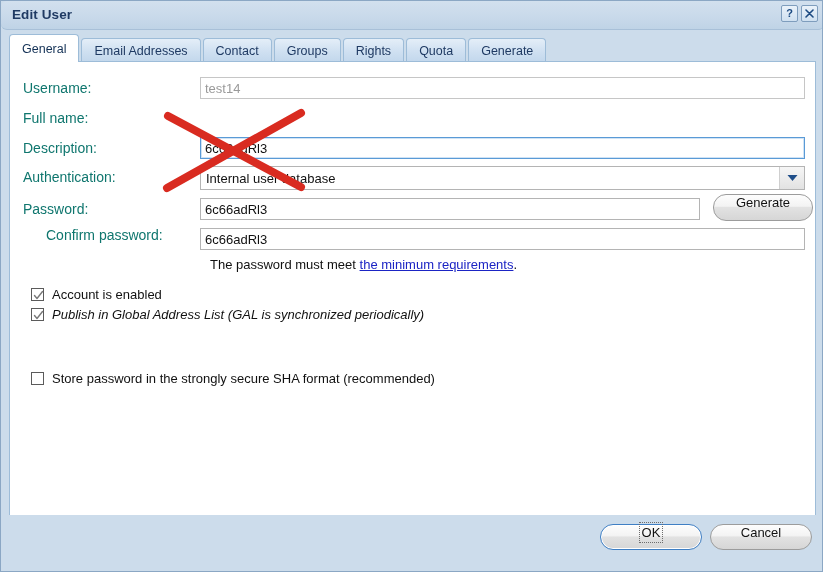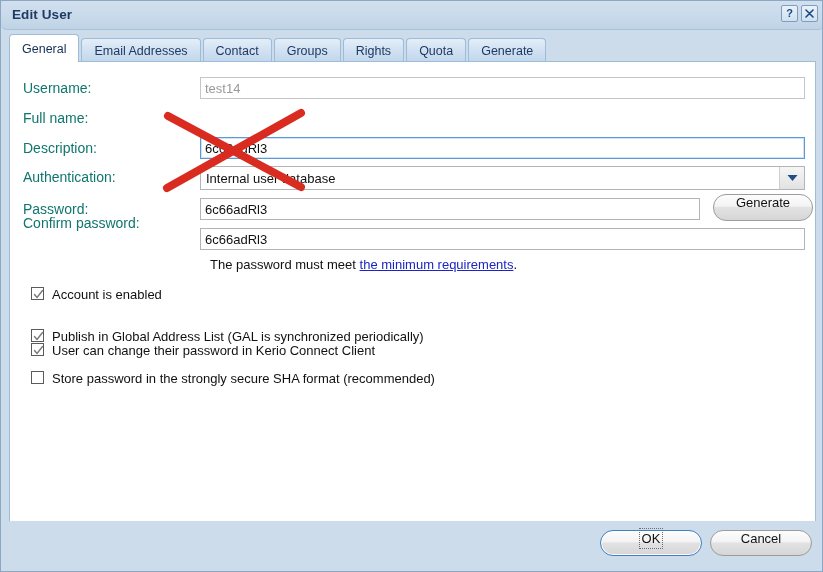--- a/index.html
+++ b/index.html
@@ -209,40 +209,40 @@
   .hint a {
     color: #1b24c4;
     text-decoration: underline;
   }
 
   
   .cbrow {
     position: absolute;
     left: 21px;
     display: flex;
-    align-items: flex-start;
+    align-items: center;
     cursor: pointer;
     white-space: nowrap;
   }
   .cbox {
     width: 13px; height: 13px;
     box-sizing: border-box;
     border: 1px solid #5b5b5b;
     background: #ffffff;
     margin-right: 8px;
     position: relative;
     flex: 0 0 auto;
   }
   .cbox svg { position: absolute; left: 1px; top: 1px; }
   .cblabel { font-size: 13px; color: #111; }
 
   
   .footer {
     position: absolute;
-    left: 0; bottom: 0;
+    left: 0; bottom: 6px;
     width: 823px;
     height: 50px;
     background: #ccdceb;
     box-sizing: border-box;
   }
   .footer-btns {
     position: absolute;
     right: 12px; top: 9px;
     display: flex;
     gap: 8px;
@@ -323,53 +323,45 @@
         </svg>
       </div>
     </div>
 
     <div class="flabel" style="top:136px;">Password:</div>
     <input class="textbox fctrl" style="top: 136px; width: 500px;" value="6c66adRl3">
     <div class="btn fctrl" style="left:703px; top:132px; width:100px; height:27px;">
       <span class="btn-inner">Generate</span>
     </div>
 
-    <div class="flabel" style="top:150px;">Confirm password:</div>
+    <div class="flabel" style="top:162px;margin-left:23px;">Confirm password:</div>
     <input class="textbox fctrl" style="top: 166px; width: 605px;" value="6c66adRl3">
 
     <div class="hint" style="left:200px; top:195px;">
       <span>The password must meet </span><a href="#">the minimum requirements</a><span>.</span>
     </div>
 
     <div class="cbrow" style="top:225px;">
       <span class="cbox">
         <svg width="11" height="11" viewBox="0 0 11 11">
             <path d="M1.5 5.5 L4 8.5 L9.5 1.5" stroke="#7a7a7a" stroke-width="1.4" fill="none" stroke-linecap="round" stroke-linejoin="round"></path>
           </svg>
       </span>
       <span class="cblabel">Account is enabled</span>
     </div>
 
-    <div class="cbrow" style="top:267px;">
+    <div class="cbrow" style="top:245px;font-style:italic;">
       <span class="cbox">
         <svg width="11" height="11" viewBox="0 0 11 11">
             <path d="M1.5 5.5 L4 8.5 L9.5 1.5" stroke="#7a7a7a" stroke-width="1.4" fill="none" stroke-linecap="round" stroke-linejoin="round"></path>
           </svg>
       </span>
       <span class="cblabel">Publish in Global Address List (GAL is synchronized periodically)</span>
     </div>
 
-    <div class="cbrow" style="top:281px;">
-      <span class="cbox">
-        <svg width="11" height="11" viewBox="0 0 11 11">
-            <path d="M1.5 5.5 L4 8.5 L9.5 1.5" stroke="#7a7a7a" stroke-width="1.4" fill="none" stroke-linecap="round" stroke-linejoin="round"></path>
-          </svg>
-      </span>
-      <span class="cblabel">User can change their password in Kerio Connect Client</span>
-    </div>
 
     <div class="cbrow" style="top:309px;">
       <span class="cbox"></span>
       <span class="cblabel">Store password in the strongly secure SHA format (recommended)</span>
     </div>
 
   </div>
 
   <div class="footer">
     <div class="footer-btns">

